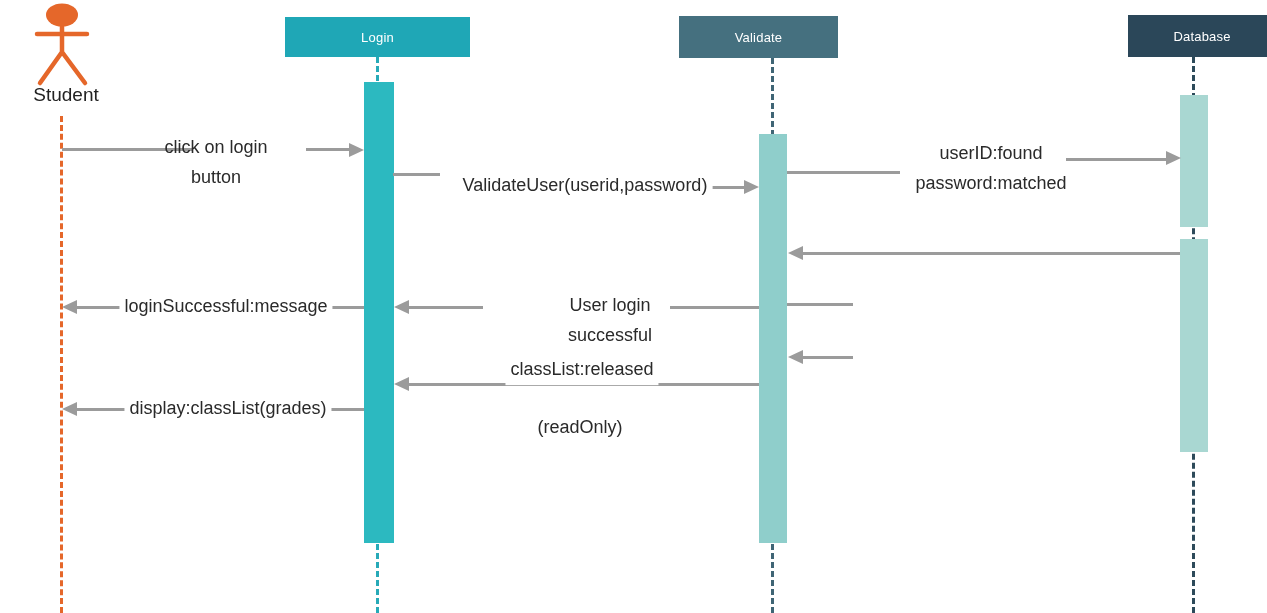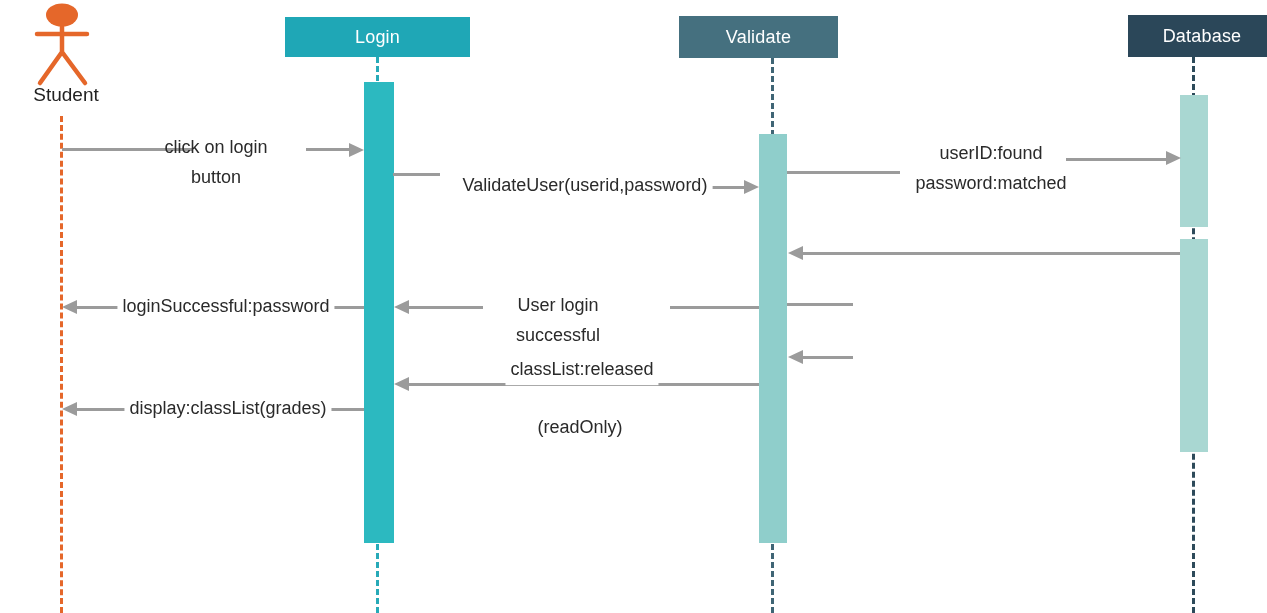--- a/index.html
+++ b/index.html
@@ -8,21 +8,21 @@
     font-family:"Liberation Sans", sans-serif;overflow:hidden;
   }
   
   .lifeline{position:absolute;width:0;border-left:3px dashed;}
   #ll-student{left:60px;top:116px;height:497px;border-color:#e5672a;}
   #ll-login{left:376px;top:57px;height:556px;border-color:#27aab8;}
   #ll-validate{left:771px;top:58px;height:555px;border-color:#3f6575;}
   #ll-database{left:1192px;top:57px;height:556px;border-color:#2d4a5a;}
   
   .head{position:absolute;display:flex;align-items:center;justify-content:center;
-        color:#ffffff;font-size:18px;letter-spacing:.2px;}
+        color:#ffffff;font-size:13px;letter-spacing:.2px;}
   #hd-login{left:285px;top:17px;width:185px;height:40px;background:#1fa7b6;}
   #hd-validate{left:679px;top:16px;width:159px;height:42px;background:#45707f;}
   #hd-database{left:1128px;top:15px;width:148px;height:42px;background:#2b4759;}
   
   .act{position:absolute;}
   #act-login{left:364px;top:82px;width:30px;height:461px;background:#2cb9c0;}
   #act-validate{left:759px;top:134px;width:28px;height:409px;background:#8fcecb;}
   #act-db1{left:1180px;top:95px;width:28px;height:132px;background:#a9d7d2;}
   #act-db2{left:1180px;top:239px;width:28px;height:213px;background:#a9d7d2;}
   
@@ -62,21 +62,21 @@
   #m4-h{left:788px;top:246px;}
   #m4-t{left:985px;top:253px;}
 
   #m5-l{left:75px;top:306px;width:289px;}
   #m5-h{left:62px;top:300px;}
   #m5-t{left:226px;top:307px;}
 
   #m6-l1{left:407px;top:306px;width:76px;}
   #m6-l2{left:670px;top:306px;width:89px;}
   #m6-h{left:394px;top:300px;}
-  #m6-t{left:558px;top:321px;}
+  #m6-t{left:610px;top:321px;}
 
   #m7-a{left:787px;top:303px;width:66px;}
   #m7-l{left:801px;top:356px;width:52px;}
   #m7-h{left:788px;top:350px;}
   #m7-t{left:1004px;top:318px;}
 
   #m8-l{left:407px;top:383px;width:352px;}
   #m8-h{left:394px;top:377px;}
   #m8-t{left:582px;top:370px;}
 
@@ -132,21 +132,21 @@
   <div class="hline" id="m3-b"></div>
   <div class="arrow-r" id="m3-h"></div>
   <div class="msg" id="m3-t">userID:found
 password:matched</div>
 
   <div class="hline" id="m4-l"></div>
   <div class="arrow-l" id="m4-h"></div>
 
   <div class="hline" id="m5-l"></div>
   <div class="arrow-l" id="m5-h"></div>
-  <div class="msg bg" id="m5-t">loginSuccessful:password</div>
+  <div class="msg bg" id="m5-t">loginSuccessful:message</div>
 
   <div class="hline" id="m6-l1"></div>
   <div class="hline" id="m6-l2"></div>
   <div class="arrow-l" id="m6-h"></div>
   <div class="msg" id="m6-t">User login
 successful</div>
 
   <div class="hline" id="m7-a"></div>
   <div class="hline" id="m7-l"></div>
   <div class="arrow-l" id="m7-h"></div>

